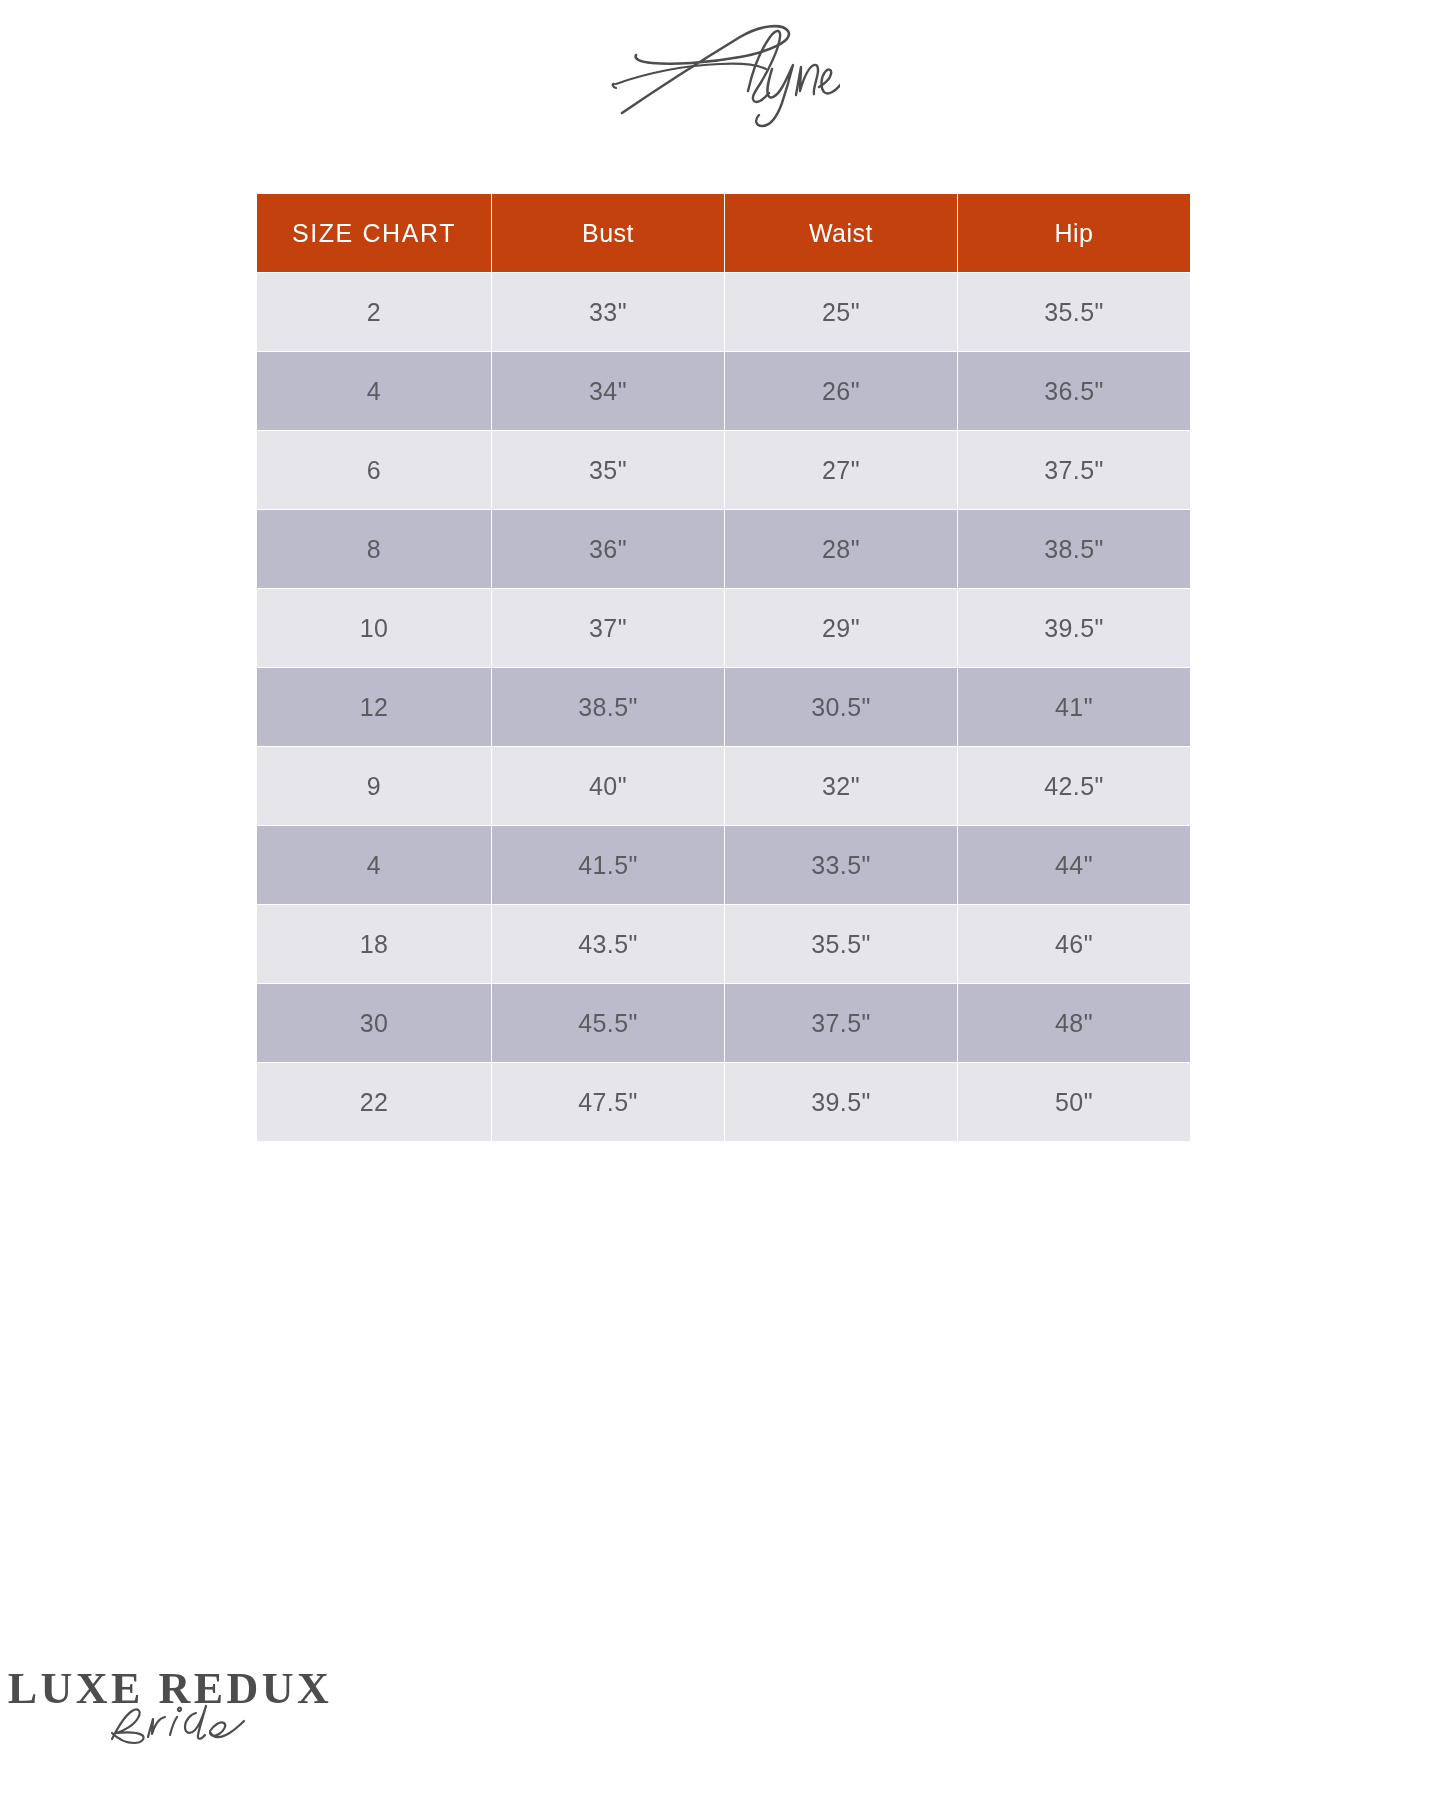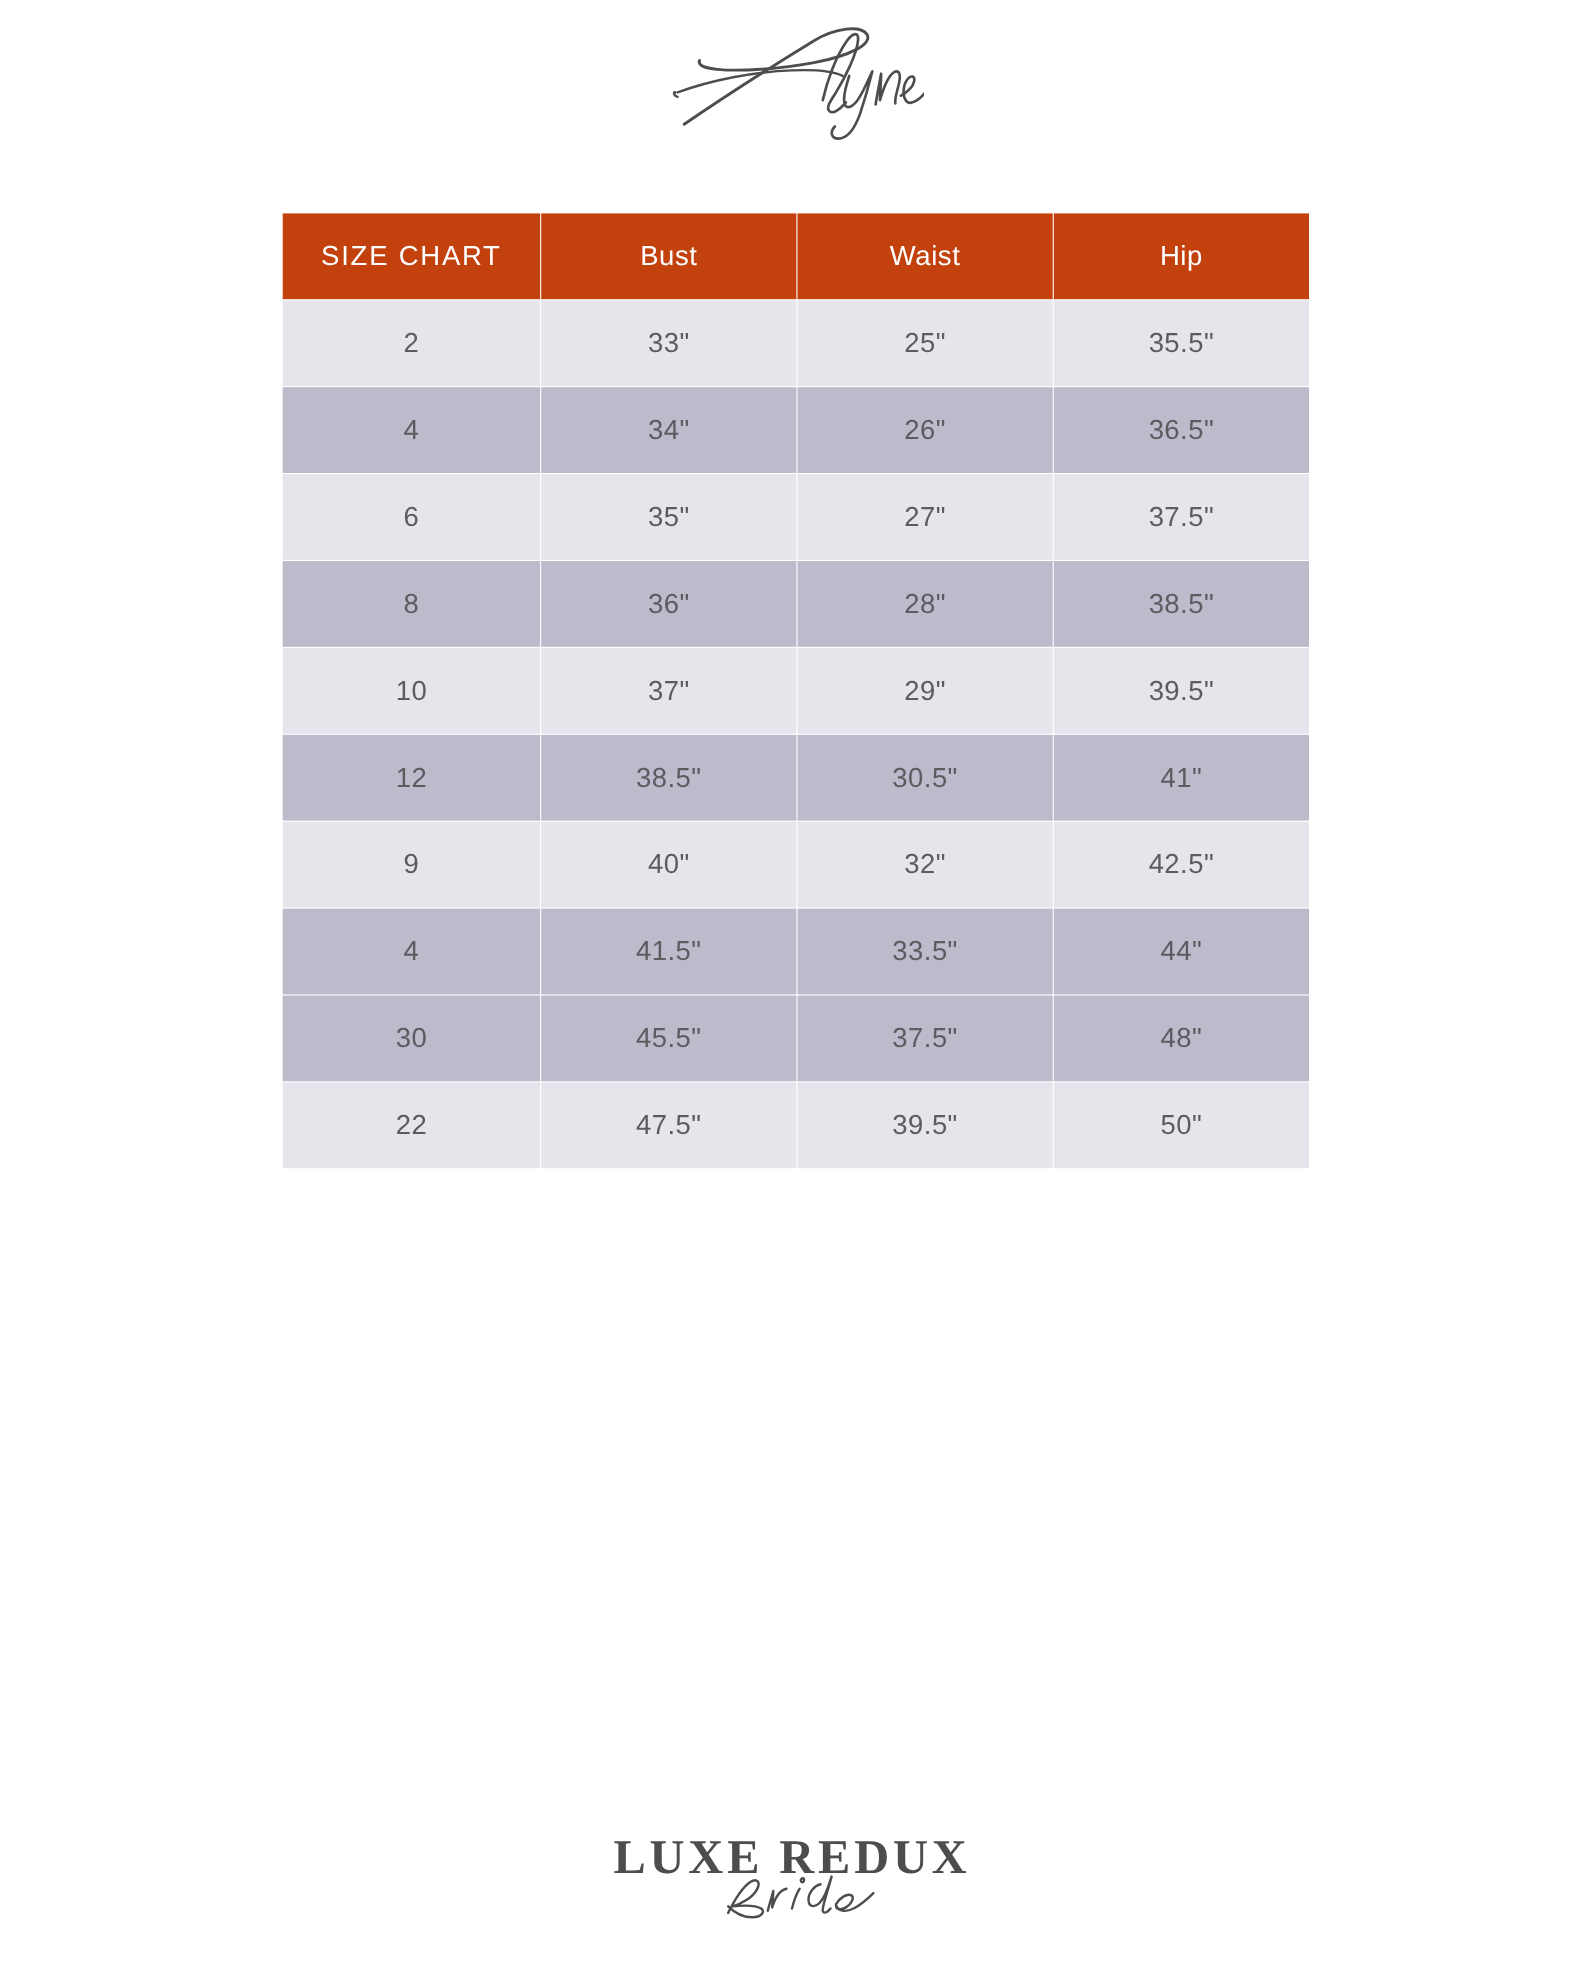--- a/index.html
+++ b/index.html
@@ -82,21 +82,20 @@
 
   
   .footer-logo {
     position: absolute;
     left: 0;
     bottom: 26px;
     width: 1440px;
     height: 130px;
     display: flex;
     align-items: center;
-    justify-content: center;
   }
   .footer-logo svg { display: block; }
 </style>
 </head>
 <body>
 
 <div class="page">
 
   <div class="brand-logo">
     <svg width="240" height="110" viewBox="0 0 240 110" aria-label="Alyne">
@@ -176,20 +175,26 @@
           <td>40"</td>
           <td>32"</td>
           <td>42.5"</td>
         </tr>
         <tr class="row-dark">
           <td>4</td>
           <td>41.5"</td>
           <td>33.5"</td>
           <td>44"</td>
         </tr>
+        <tr class="row-light">
+          <td>18</td>
+          <td>43.5"</td>
+          <td>35.5"</td>
+          <td>46"</td>
+        </tr>
         <tr class="row-dark">
           <td>30</td>
           <td>45.5"</td>
           <td>37.5"</td>
           <td>48"</td>
         </tr>
         <tr class="row-light">
           <td>22</td>
           <td>47.5"</td>
           <td>39.5"</td>

